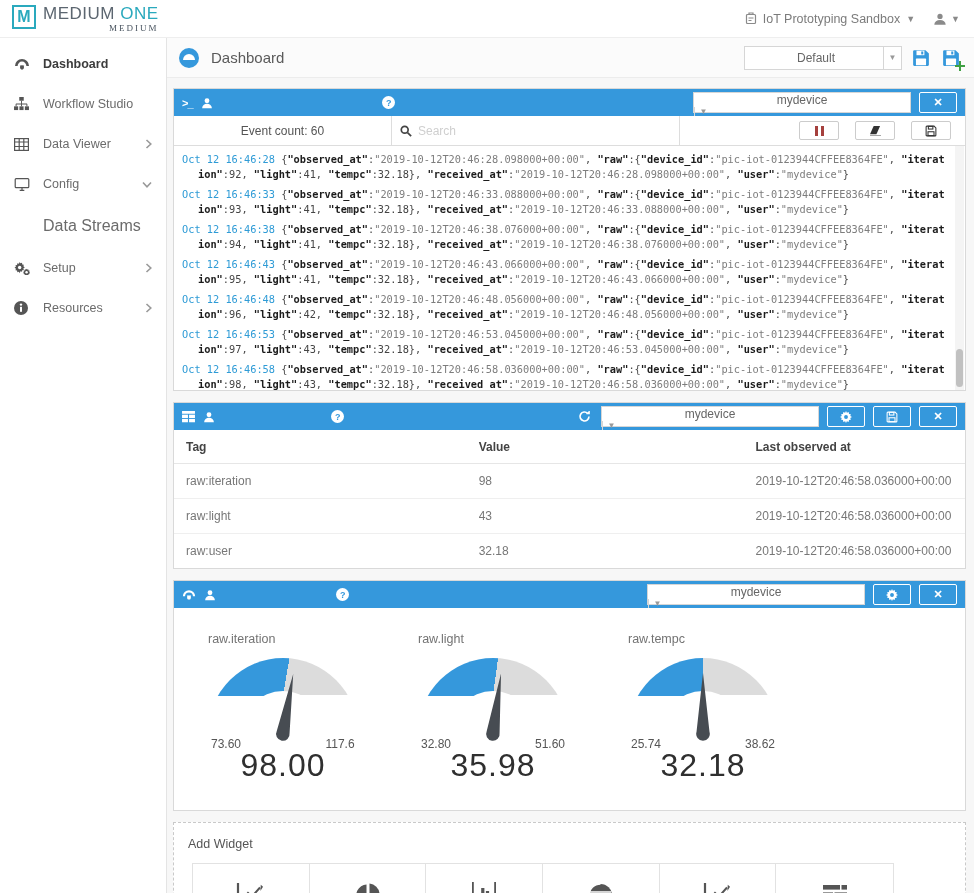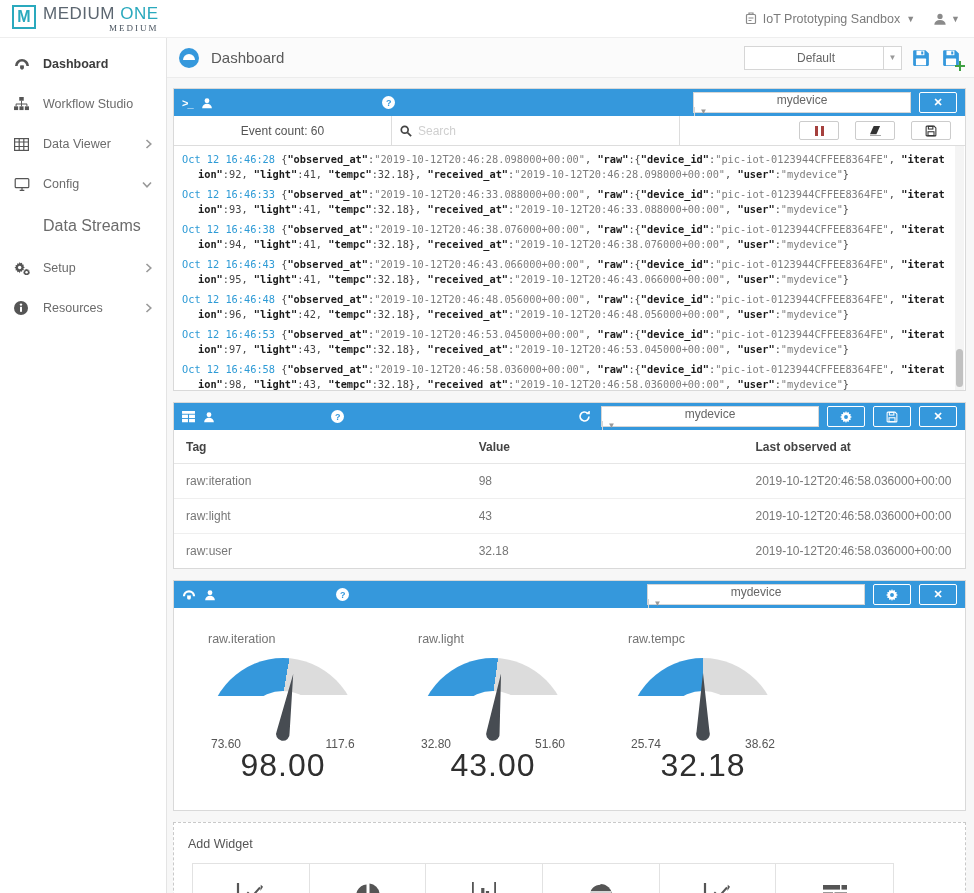--- a/index.html
+++ b/index.html
@@ -481,21 +481,21 @@
               <div class="garc-wrap">
                 <div class="garc" style="background:conic-gradient(from 270deg, #3598dc 0deg 97.7deg, #dcdcdc 97.7deg 180deg, transparent 180deg 360deg);"></div>
                 <svg class="needle" viewBox="0 0 18 70" style="transform:rotate(7.7deg); transform-origin:9px 60px;">
                   <path d="M9 0 L15.5 59 A6.8 6.8 0 1 1 2.5 59 Z" fill="#474c52"></path>
                 </svg>
               </div>
               <div class="gauge-minmax">
                 <span class="gmin">32.80</span>
                 <span class="gmax">51.60</span>
               </div>
-              <div class="gauge-value">43.00</div>
+              <div class="gauge-value">35.98</div>
             </div>
             <div class="gauge">
               <div class="gauge-label">raw.tempc</div>
               <div class="garc-wrap">
                 <div class="garc" style="background:conic-gradient(from 270deg, #3598dc 0deg 90.0deg, #dcdcdc 90.0deg 180deg, transparent 180deg 360deg);"></div>
                 <svg class="needle" viewBox="0 0 18 70" style="transform:rotate(0.0deg); transform-origin:9px 60px;">
                   <path d="M9 0 L15.5 59 A6.8 6.8 0 1 1 2.5 59 Z" fill="#474c52"></path>
                 </svg>
               </div>
               <div class="gauge-minmax">

